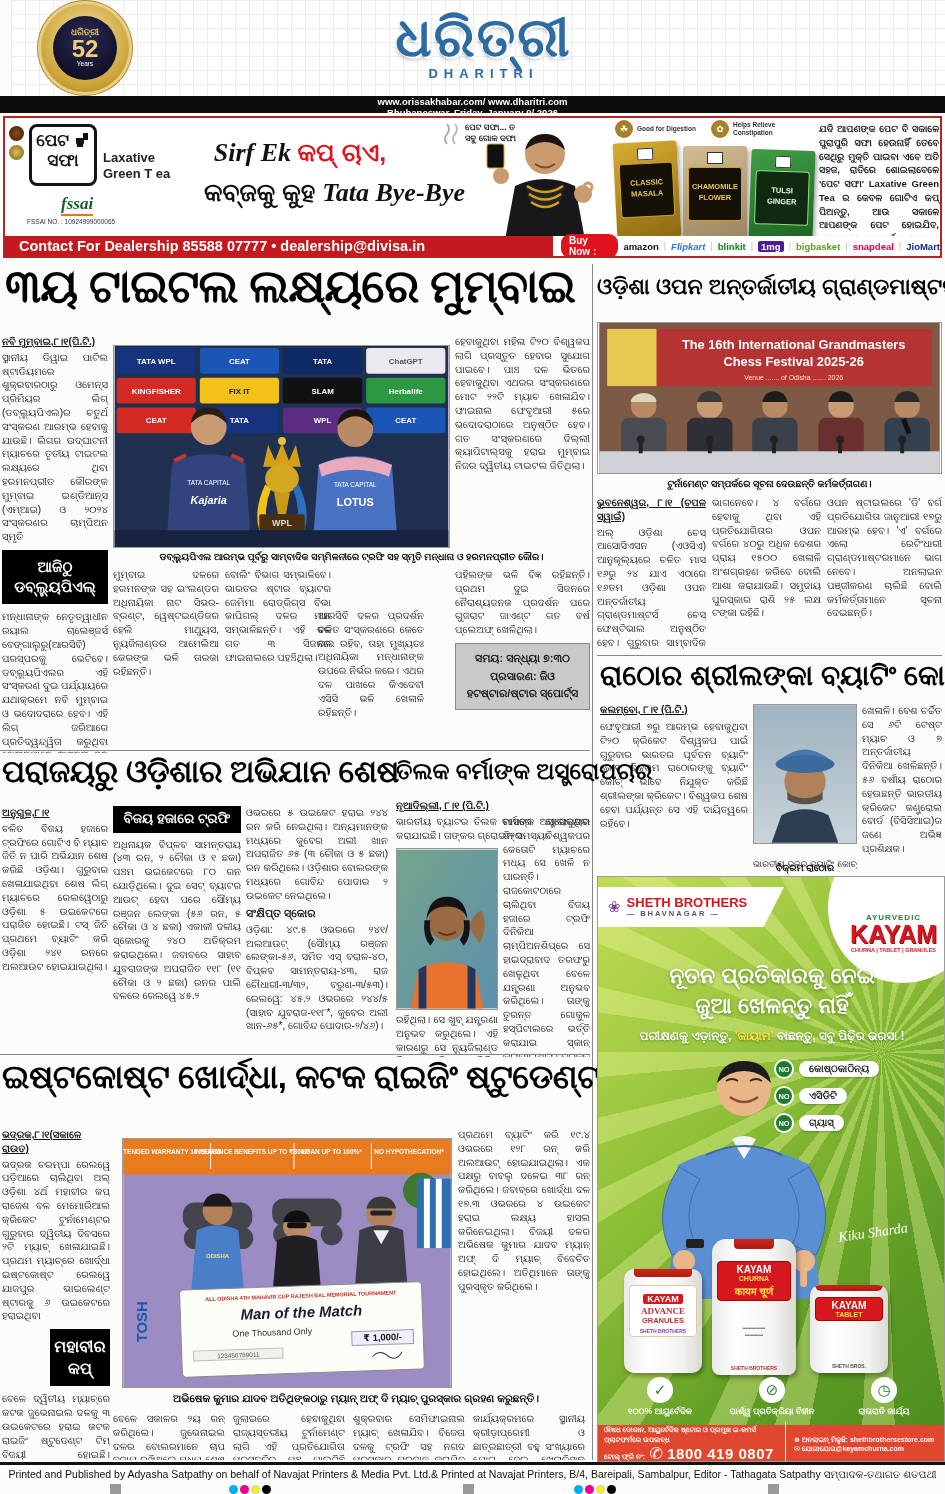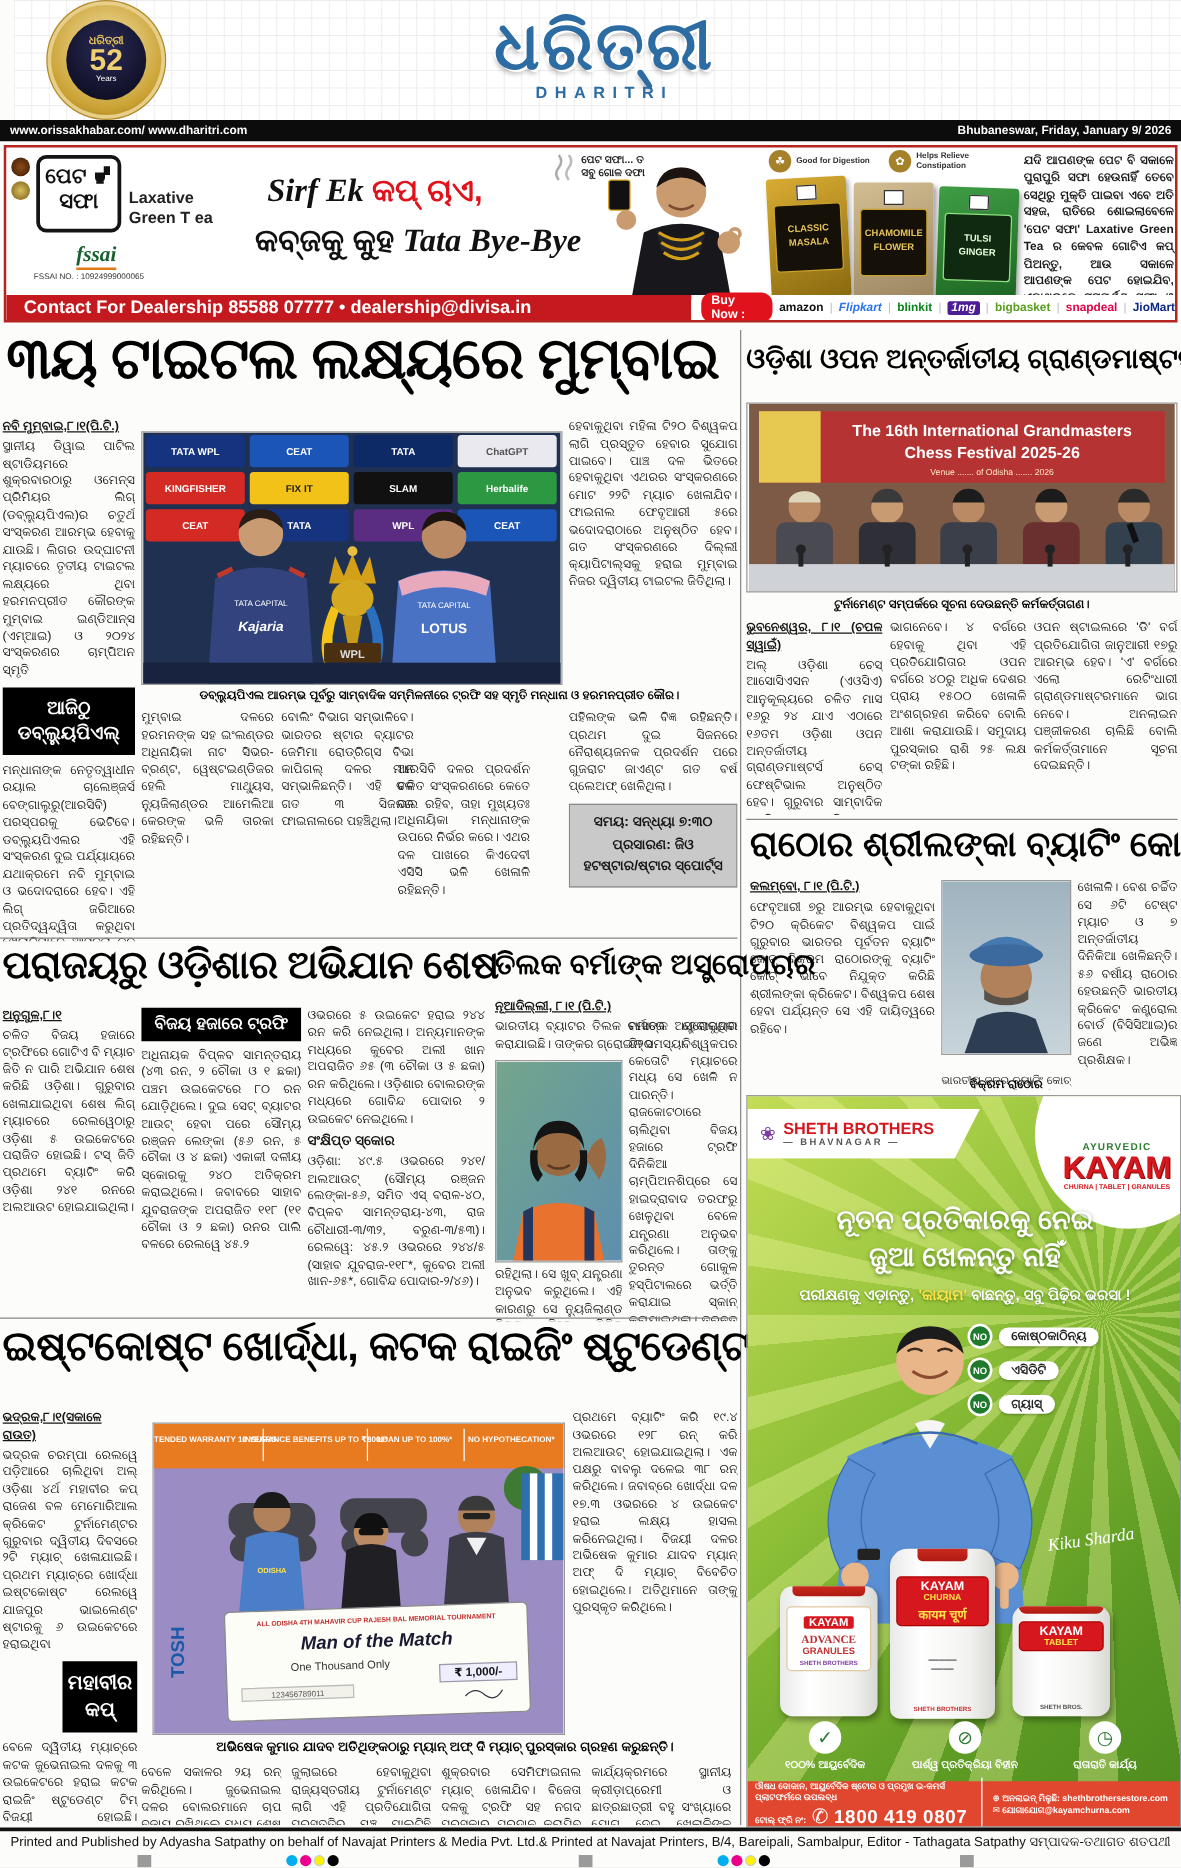--- a/index.html
+++ b/index.html
@@ -107,21 +107,21 @@
         <div class="y">52</div>
         <div class="yl">Years</div>
       </div>
     </div>
     <div class="abs" style="left:0;top:10px;width:945px;text-align:center;">
       <div class="mast-logo">ଧରିତ୍ରୀ</div>
       <div class="mast-sub">DHARITRI</div>
     </div>
   </div>
 
-  <div class="abs infobar" style="left:0;top:96px;width:945px;height:17px;">
+  <div class="abs infobar" style="left:0;top:96px;width:945px;height:17px;flex-direction:column;">
     <span>www.orissakhabar.com/ www.dharitri.com</span>
     <span>Bhubaneswar,  Friday, January 9/ 2026</span>
   </div>
 
   <div class="abs topad" style="left:3px;top:116px;width:939px;height:142px;">
     <div class="abs" style="left:4px;top:8px;width:16px;height:60px;">
       <div style="width:15px;height:15px;border-radius:50%;background:radial-gradient(#8a4a1a,#3a1a05);margin-bottom:4px;"></div>
       <div style="width:15px;height:15px;border-radius:50%;background:radial-gradient(#d8c060,#7a5a10);"></div>
     </div>
     <div class="abs psbox" style="left:24px;top:6px;width:68px;height:62px;">
@@ -194,21 +194,21 @@
     <div class="abs adbar" style="left:0;top:118px;width:935px;">
       <div class="contact">Contact For Dealership 85588 07777 • dealership@divisa.in</div>
       <div class="buy">
         <span class="buypill">Buy Now :</span>
         <span class="store" style="color:#111;">amazon</span>
           <span class="sep">|</span>
         <span class="store" style="color:#2874f0;font-style:italic;">Flipkart</span>
           <span class="sep">|</span>
         <span class="store" style="color:#0c831f;">blinkit</span>
           <span class="sep">|</span>
-        <span class="store" style="color:#fff;background:#4c1d95;padding:0 3px;border-radius:2px;font-style:italic;">1mg</span>
+        <span class="store" style="color:#fff;background:#4c1d95;padding:0 3px;border-radius:2px;">1mg</span>
           <span class="sep">|</span>
         <span class="store" style="color:#5a9e1e;">bigbasket</span>
           <span class="sep">|</span>
         <span class="store" style="color:#e40046;">snapdeal</span>
           <span class="sep">|</span>
         <span class="store" style="color:#0a2885;">JioMart</span>
       </div>
     </div>
   </div>
 

